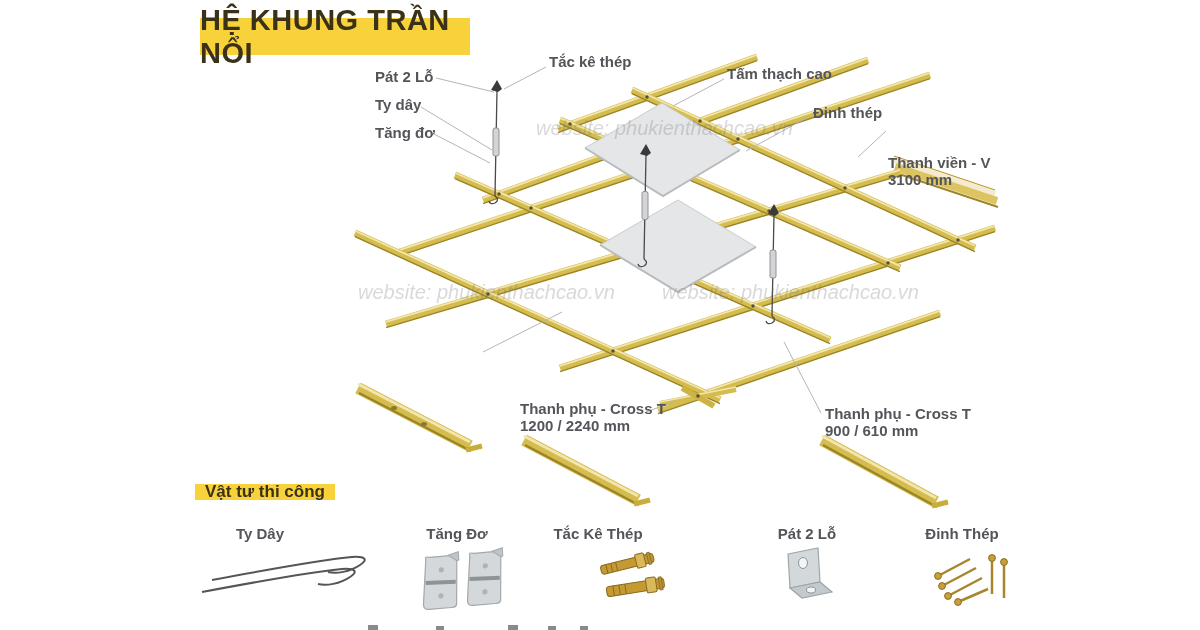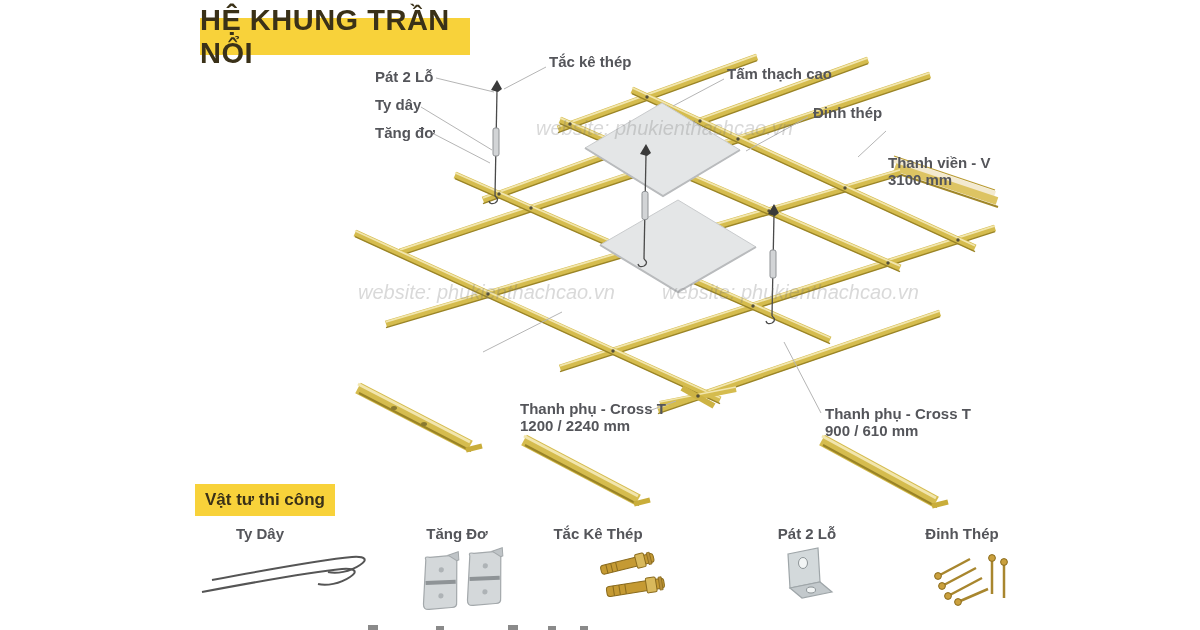--- a/index.html
+++ b/index.html
@@ -4,21 +4,21 @@
 <style>
   html,body{margin:0;padding:0;background:#ffffff;}
   #stage{position:relative;width:1200px;height:630px;background:#ffffff;overflow:hidden;
          font-family:"Liberation Sans", sans-serif;}
   #drawing{position:absolute;left:0;top:0;}
   .lbl{position:absolute;font-weight:bold;color:#54555a;font-size:15px;line-height:17px;white-space:nowrap;}
   .lbl .sz{font-weight:bold;}
   .title-box{position:absolute;left:200px;top:18px;width:270px;height:37px;background:#f8d23a;
              display:flex;align-items:center;justify-content:center;color:#3a3118;font-size:29px;
              font-weight:800;letter-spacing:.5px;}
-  .mat-box{position:absolute;left:195px;top:484px;width:140px;height:32px;background:#f8d23a;
+  .mat-box{position:absolute;left:195px;top:484px;width:140px;height:16px;background:#f8d23a;
            display:flex;align-items:center;justify-content:center;color:#3a3118;font-size:17px;font-weight:800;}
   .wm{position:absolute;font-style:italic;font-size:20px;color:rgba(120,120,120,.28);white-space:nowrap;}
   .mat-lbl{position:absolute;top:525px;width:120px;text-align:center;font-weight:bold;color:#54555a;font-size:15px;}
 </style>
 </head>
 <body>
 
 <div id="stage">
 
   <svg id="drawing" width="1200" height="630" viewBox="0 0 1200 630">

